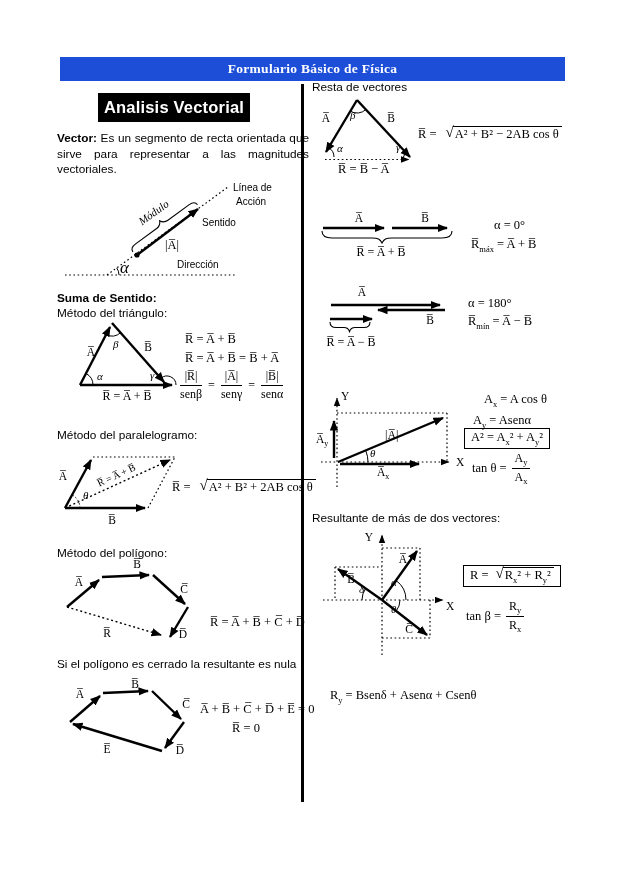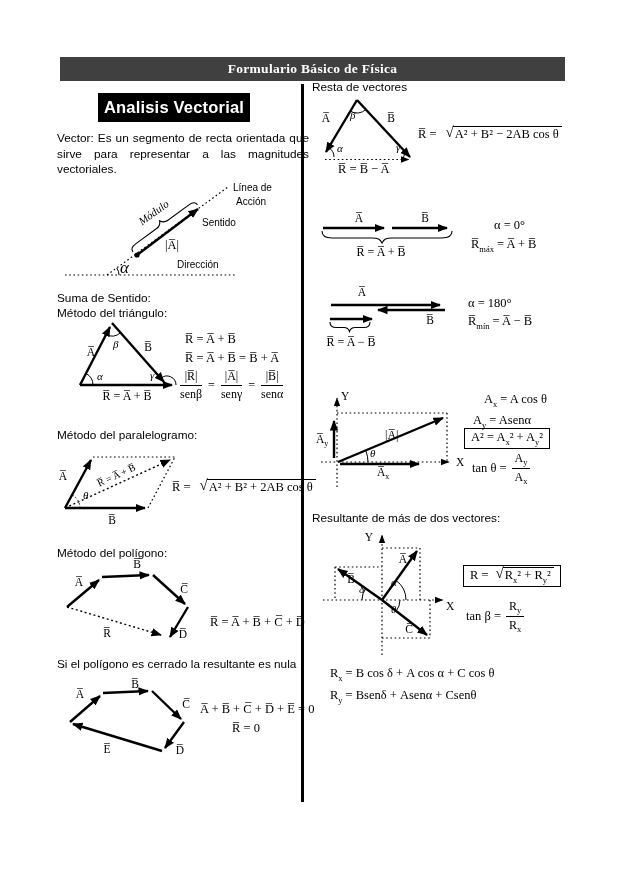--- a/index.html
+++ b/index.html
@@ -1,24 +1,24 @@
 <!DOCTYPE html>
 <html><head>
 <meta charset="utf-8">
 <style>
   html,body{margin:0;padding:0;background:#fff}
   #page{position:relative;width:621px;height:875px;background:#fff;color:#000;
         font-family:"Liberation Sans",sans-serif;overflow:hidden}
   .abs{position:absolute}
-  .hdr{background:#404040;color:#fff;text-align:center;font-family:"Liberation Serif",serif;
+  .hdr{background:#1d4ed8;color:#fff;text-align:center;font-family:"Liberation Serif",serif;
        font-weight:bold;font-size:13.5px;line-height:24px;letter-spacing:.3px}
   .blkbox{background:#000;color:#fff;text-align:center;font-weight:bold;
           font-size:16.5px;line-height:29px;letter-spacing:.2px}
   .sec{font-size:11.8px;line-height:1.3}
-  .b{font-weight:normal}
+  .b{font-weight:bold}
   .par{text-align:justify;line-height:1.32}
   .divider{background:#000}
   .fml{position:absolute;font-family:"Liberation Serif",serif;font-size:12.5px;
        white-space:nowrap;line-height:1.25}
   .fml sub{font-size:8.5px;line-height:1}
   .fml .rr{margin-left:3px}
   .boxed{border:1.2px solid #000;padding:1px 6px 2px}
   .sqrt{display:inline-flex;align-items:flex-start;margin-left:4px}
   .sqrt .sg{font-size:15px;line-height:1;margin-right:-1px;transform:translateY(-1px)}
   .sqrt .rad{border-top:1.2px solid #000;padding:0 3px 0 2px}
@@ -291,16 +291,15 @@
         <span class="rad"><span>R</span><sub>x</sub><span>² + R</span><sub>y</sub><span>²</span></span>
       </span>
 </div>
 <div class="fml mid" style="left:466px;top:599px">
   <span>tan β =</span>
   <span class="frac">
         <span class="num"><span>R</span><sub>y</sub></span>
         <span class="den"><span>R</span><sub>x</sub></span>
       </span>
 </div>
-<div class="fml" style="left:330px;top:666px"><span>R</span><sub>x</sub><span class="rr">= B cos δ + A cos α + C cos θ</span></div>
 <div class="fml" style="left:330px;top:688px"><span>R</span><sub>y</sub><span class="rr">= Bsenδ + Asenα + Csenθ</span></div>
 
 </div>
 
 </body></html>

